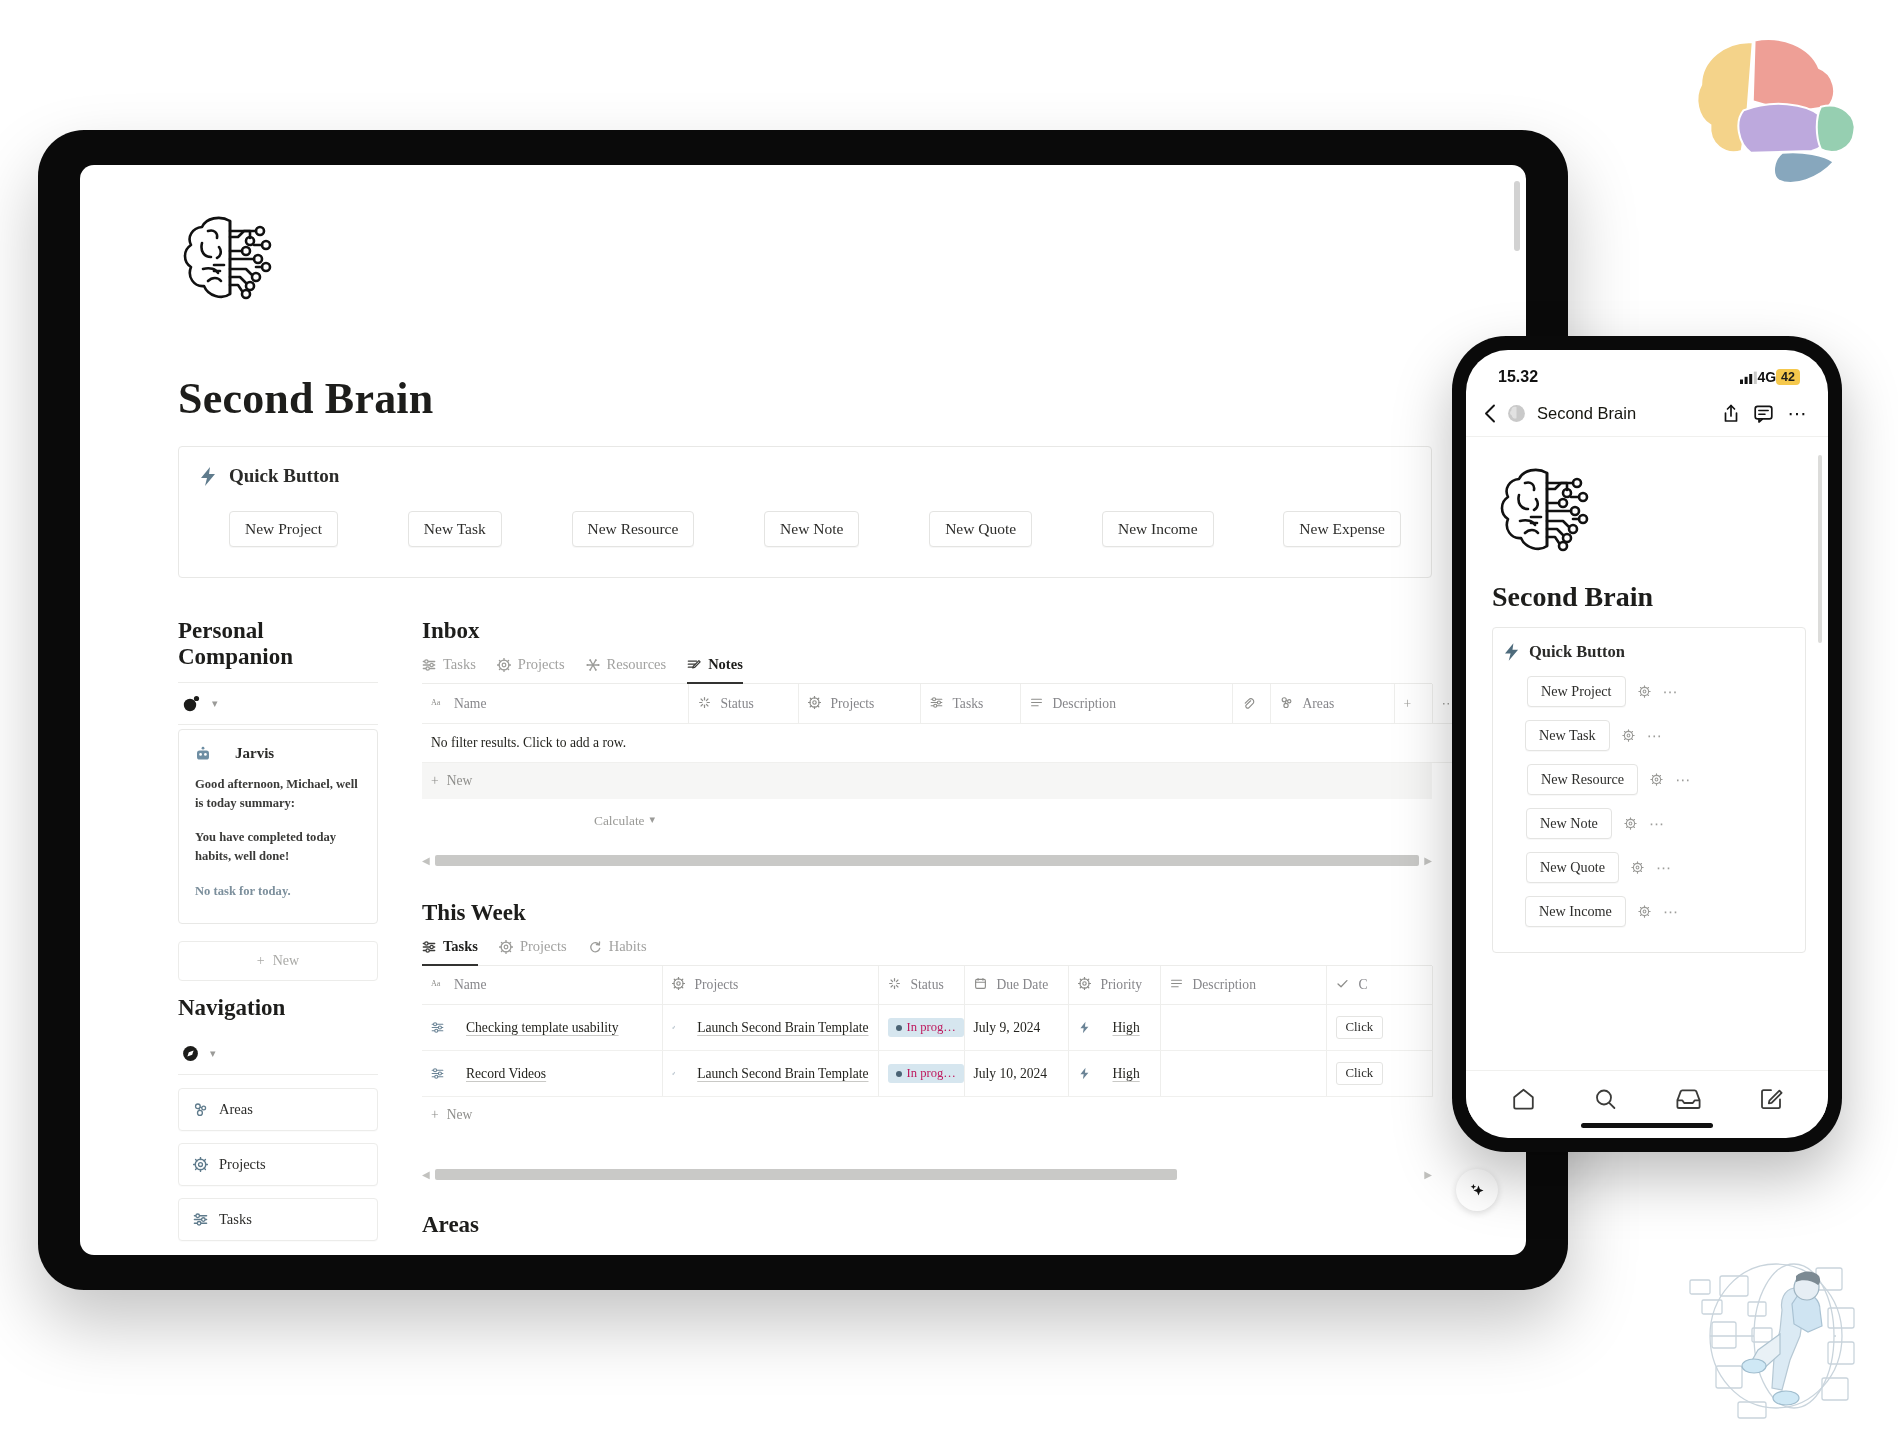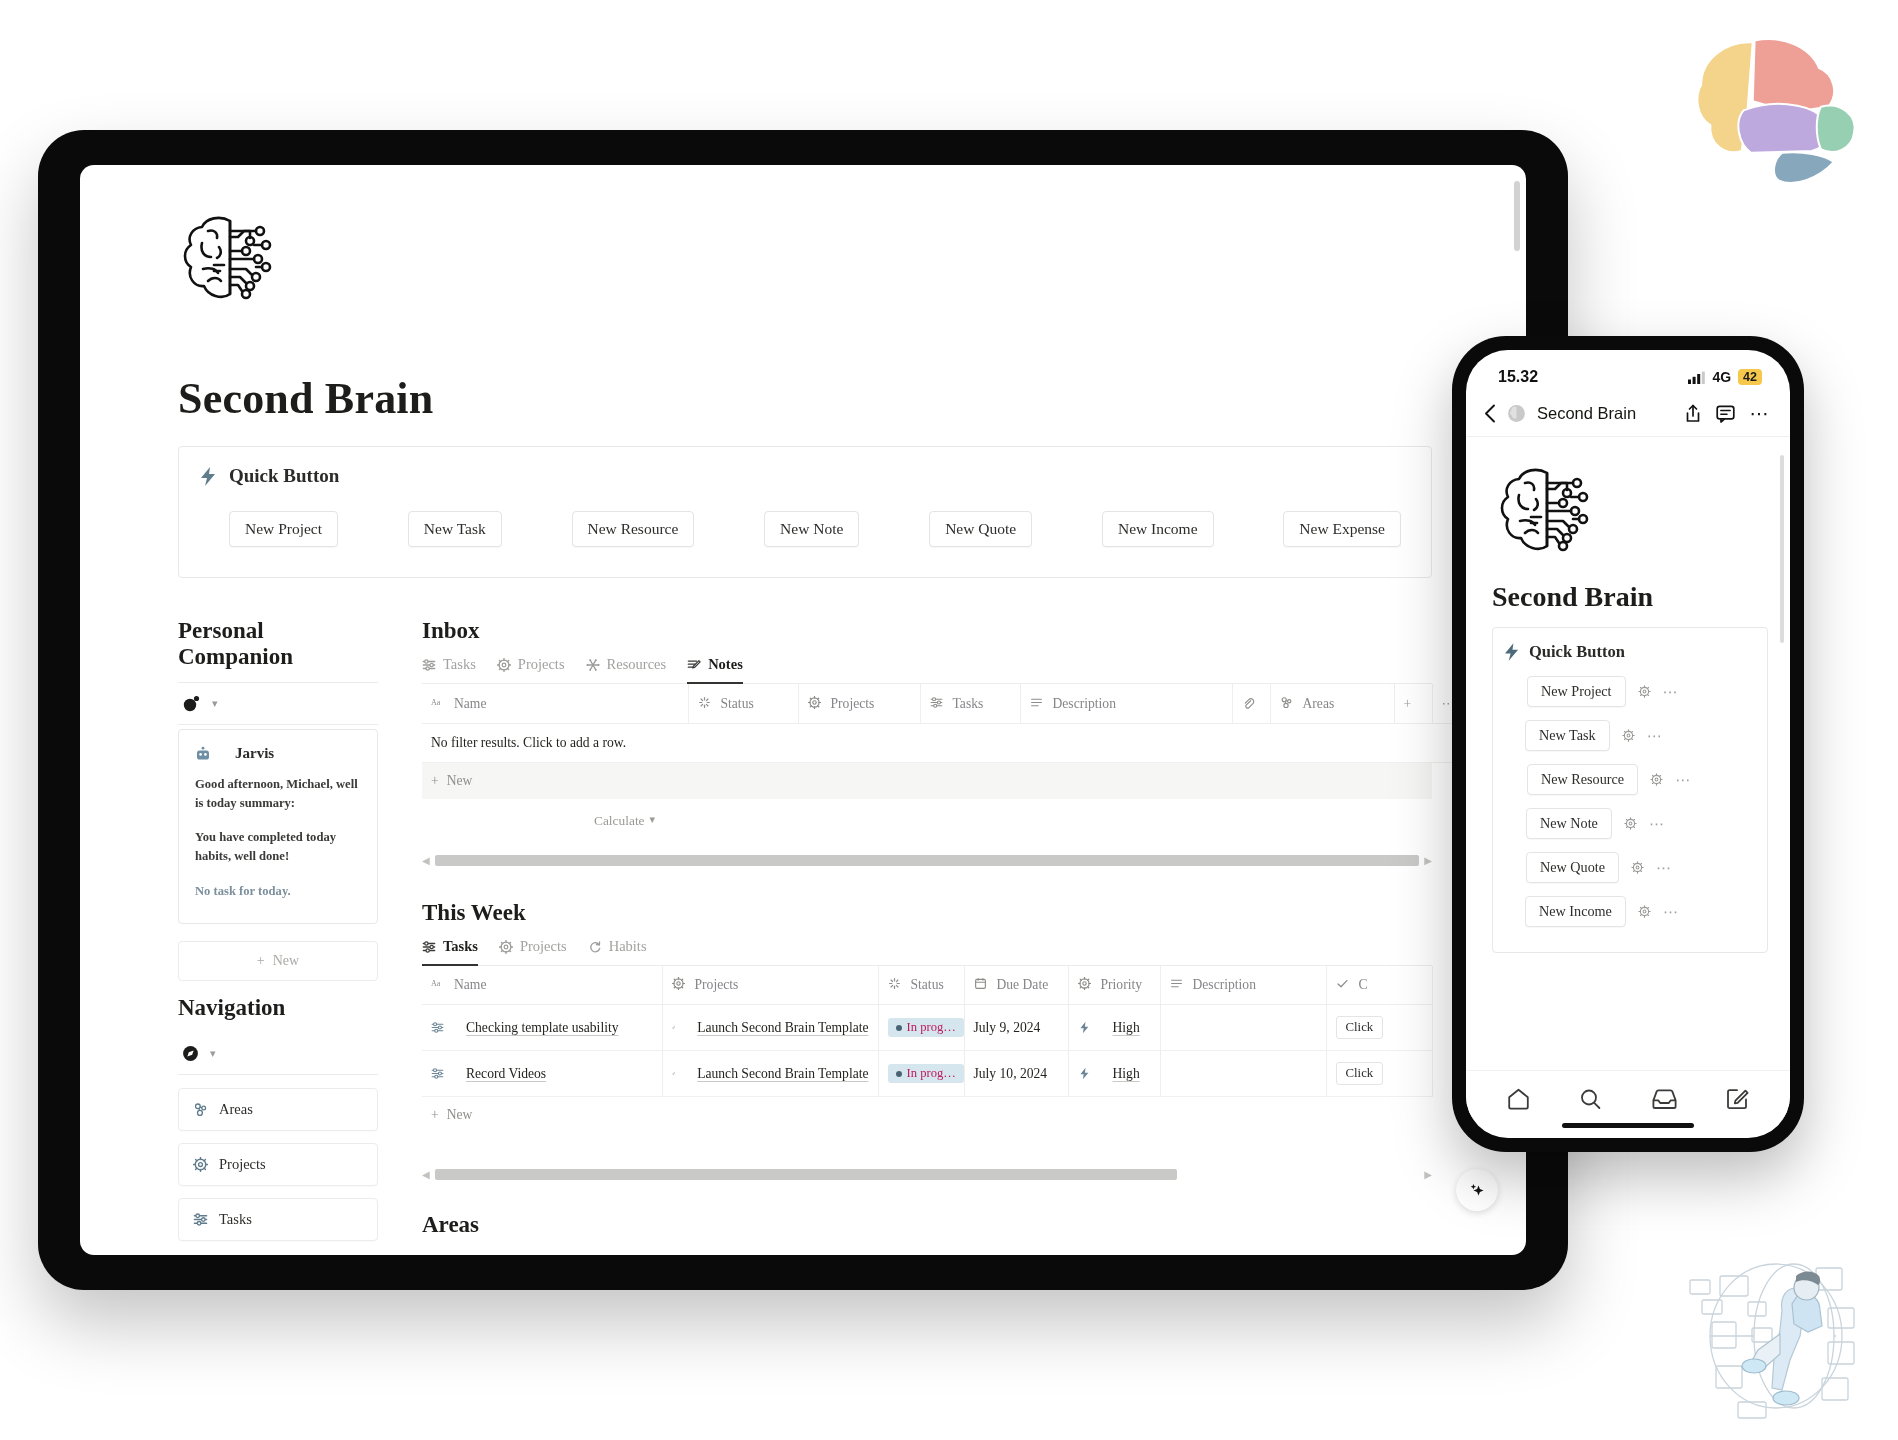--- a/index.html
+++ b/index.html
@@ -160,35 +160,35 @@
   
   #ai-fab {
     position: absolute; right: 28px; bottom: 44px; width: 42px; height: 42px;
     border-radius: 50%; background: #fff; box-shadow: 0 2px 7px rgba(0,0,0,.14);
     display: flex; align-items: center; justify-content: center;
   }
 
   
   #phone {
     position: absolute; left: 1452px; top: 336px;
-    width: 352px; height: 816px;
+    width: 390px; height: 816px;
     background: #0a0a0a; border-radius: 54px;
     box-shadow: 0 26px 58px rgba(0,0,0,.26);
   }
   #phone-screen {
     position: absolute; left: 14px; top: 14px; right: 14px; bottom: 14px;
     background: #fff; border-radius: 42px; overflow: hidden;
     display: flex; flex-direction: column;
   }
   #status-bar {
     display: flex; justify-content: space-between; align-items: center;
     padding: 18px 28px 4px 32px;
   }
   #status-time { font-family: "Liberation Sans", sans-serif; font-weight: 700; font-size: 16px; color: #111; }
-  #status-right { display: flex; align-items: center; gap: 7px; }
+  #status-right { display: flex; align-items: center; }
   .net-label { font-family: "Liberation Sans", sans-serif; font-weight: 700; font-size: 14px; color: #111; }
   .batt {
     background: #f5c84c; color: #1b1b1b; border-radius: 4px;
     font-family: "Liberation Sans", sans-serif; font-weight: 700; font-size: 12.5px;
     padding: 1px 5px;
   }
   #phone-header {
     display: flex; align-items: center; gap: 11px;
     padding: 14px 20px 13px 18px; border-bottom: 1px solid #f0f0ee;
   }

